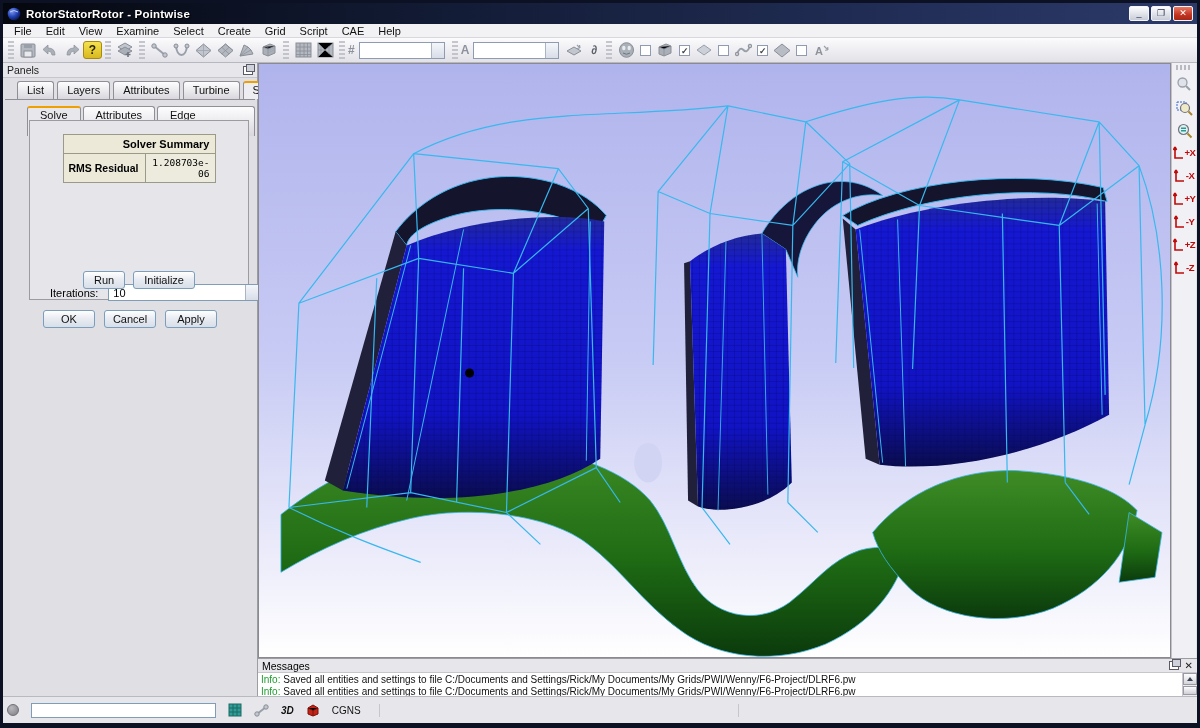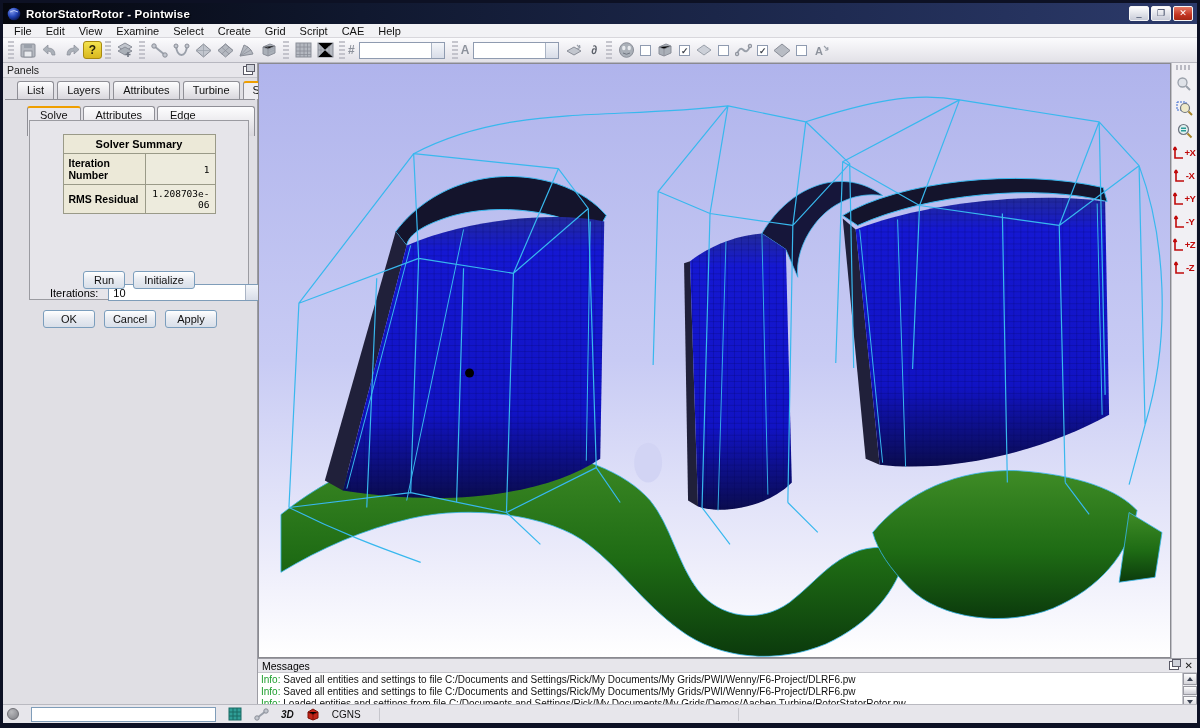--- a/index.html
+++ b/index.html
@@ -69,21 +69,21 @@
   .tab.active { background:#eeedf1; border-top:2px solid #ef9f00; padding-top:1px; }
   .tab-base { height:1px; background:#8f8f96; margin:0 2px; }
   .subtab-row { display:flex; padding:6px 0 0 24px; }
   .subtab { font-size:11px; padding:2px 12px 3px; border:1px solid #8f8f96; border-bottom:none;
     border-radius:3px 3px 0 0; background:linear-gradient(#fdfdfe,#d9d7dd); margin-right:2px; color:#111; }
   .subtab.active { background:#e8e7ec; border-top:2px solid #ef9f00; padding-top:1px; }
   .panel-box { position:absolute; left:26px; right:8px; top:57px; height:180px;
     border:1px solid #9b9ba1; background:#e6e5ea; }
   .summary-table { border-collapse:collapse; margin:13px auto 0; }
   .summary-table td { border:1px solid #9a9a88; font-size:10.5px; padding:3px 5px; background:#ece9d8; }
-  .summary-table .hdr { text-align:center; font-weight:bold; font-size:11px; }
+  .summary-table .hdr { text-align:right; font-weight:bold; font-size:11px; }
   .summary-table .lbl { font-weight:bold; width:82px; }
   .summary-table .val { width:70px; text-align:right; font-family:"DejaVu Sans Mono",monospace; font-size:9.5px; background:#edebdd; }
   .iter-row { position:absolute; left:20px; top:117px; display:flex; align-items:center; width:210px;margin-top:46px; }
   .iter-label { font-size:11px; margin-right:10px; }
   .combo { flex:1; height:17px; background:#fff; border:1px solid #7f9db9; display:flex;
     align-items:center; justify-content:space-between; font-size:11px; padding-left:4px; }
   .combo .drop { width:14px; height:100%; background:linear-gradient(#f4f6fa,#d8dde8);
     border-left:1px solid #aab4c4; display:flex; align-items:center; justify-content:center; }
   .btn { height:18px; border:1px solid #7b9ebd; border-radius:3px; font-size:11px; color:#111;
     background:linear-gradient(#ffffff,#e9ecf2 45%,#d8dfe9); padding:0 10px; display:inline-flex;
@@ -105,21 +105,21 @@
   .msg-level { color:#1e9e2e; }
   .msg-scroll { width:15px; background:#ececf0; border-left:1px solid #c6c6cc;
     display:flex; flex-direction:column; align-items:center; }
   .sc-btn { width:14px; height:12px; background:linear-gradient(#fdfdfe,#d5d4da);
     border:1px solid #9a9aa2; display:flex; align-items:center; justify-content:center; }
   .sc-thumb { width:14px; height:9px; background:linear-gradient(#fdfdfe,#cfced6); border:1px solid #9a9aa2; margin:1px 0; }
   .tri-up { width:0; height:0; border-left:3px solid transparent; border-right:3px solid transparent; border-bottom:4px solid #3b4252; }
   .tri-dn { width:0; height:0; border-left:3px solid transparent; border-right:3px solid transparent; border-top:4px solid #3b4252; }
 
   
-  .statusbar { position:absolute; left:0; right:0; bottom:0; height:19px; background:#e7e6eb;
+  .statusbar { position:absolute; left:0; right:0; bottom:0; height:27px; background:#e7e6eb;
     border-top:1px solid #b9b9c0; display:flex; align-items:center; padding:0 4px; gap:12px; }
   .status-circle { width:12px; height:12px; border-radius:50%;
     background:radial-gradient(circle at 35% 30%,#b9b9bd,#7e7e84); border:1px solid #6f6f75; }
   .status-field { width:185px; height:15px; background:#fff; border:1px solid #7f9db9; font-size:10px; }
   .sb-text { font-size:10px; font-weight:bold; color:#111; }
   .sb-plain { font-size:10px; color:#111; }
   .sb-sep { width:1px; height:13px; background:#c6c6cc; margin:0 6px; }
 </style>
 </head>
 <body>
@@ -328,24 +328,20 @@
         <div class="subtab">Attributes</div>
         <div class="subtab">Edge Attributes</div>
       </div>
 
       <div class="panel-box">
         <table class="summary-table">
           <tbody>
               <tr>
                 <td class="hdr" colspan="2">Solver Summary</td>
               </tr>
-          <tr>
-            <td class="lbl">Iteration Number</td>
-            <td class="val">1</td>
-          </tr>
           <tr>
             <td class="lbl">RMS Residual</td>
             <td class="val">1.208703e-06</td>
           </tr>
         </tbody>
           </table>
 
         <div class="iter-row">
           <span class="iter-label">Iterations:</span>
           <div class="combo">

